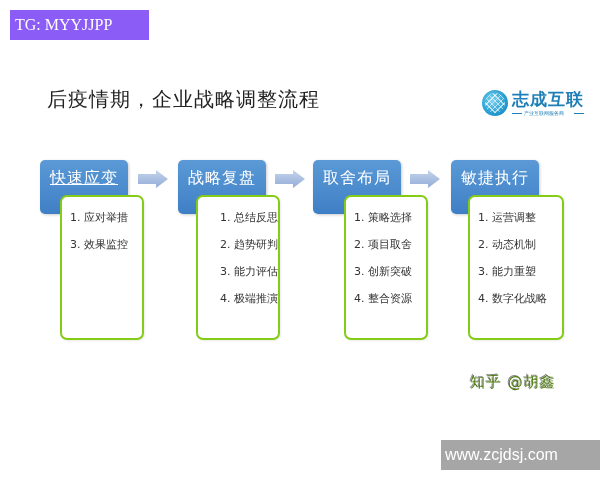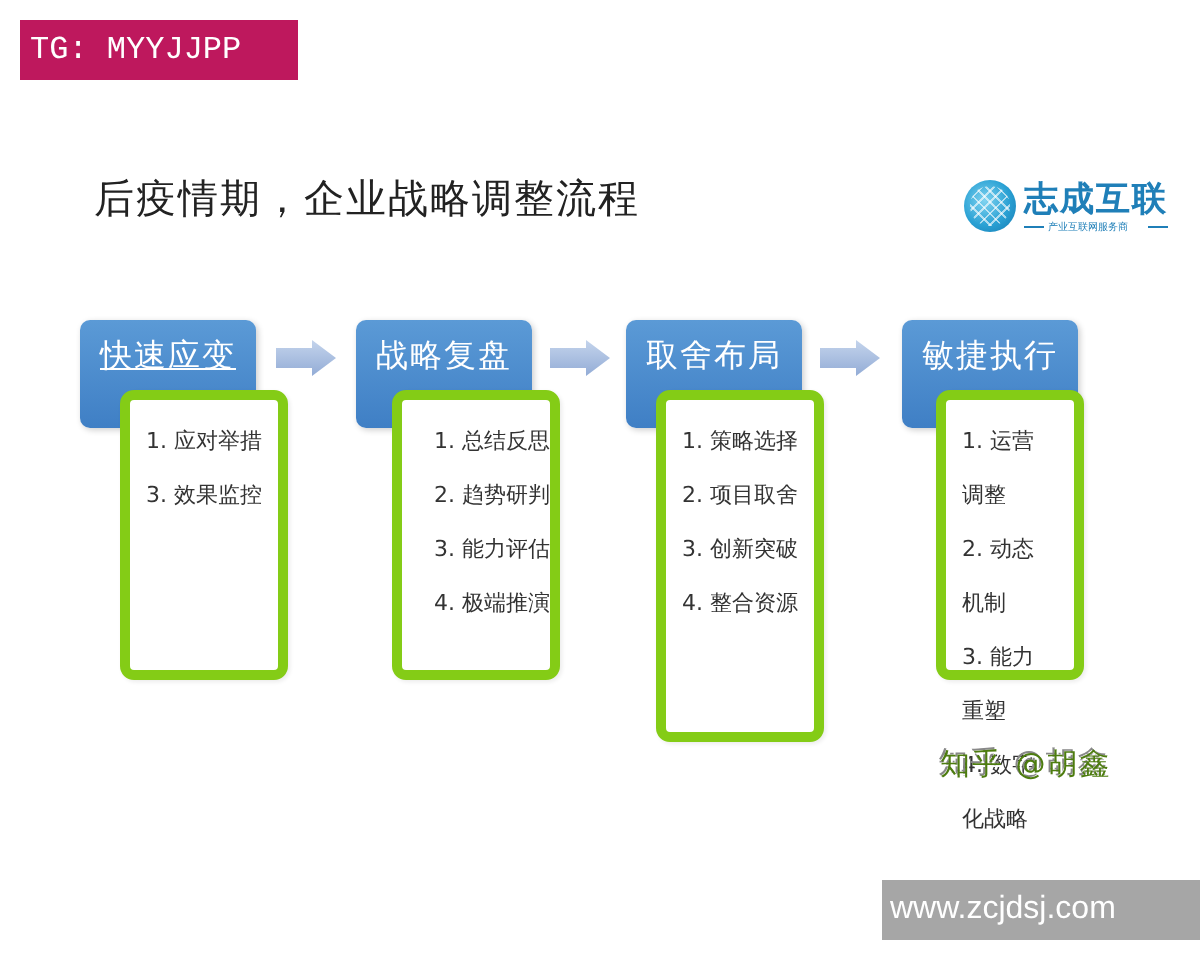--- a/index.html
+++ b/index.html
@@ -1,35 +1,35 @@
 <!DOCTYPE html>
 <html><head>
 <meta charset="utf-8">
 <style>
   html, body { margin:0; padding:0; }
   body { width:600px; height:480px; background:#ffffff; position:relative; overflow:hidden;
          font-family:"DejaVu Sans", sans-serif; }
-  .tag-top { position:absolute; left:10px; top:10px; width:139px; height:30px; background:#be185d;
-             color:#ffffff; font-family:Liberation Mono, monospace; font-size:16px; line-height:30px;
+  .tag-top { position:absolute; left:10px; top:10px; width:139px; height:30px; background:#8b5cf6;
+             color:#ffffff; font-family:Liberation Serif, serif; font-size:16px; line-height:30px;
              padding-left:5px; box-sizing:border-box; }
   .title { position:absolute; left:47px; top:86px; font-size:20px; color:#222; letter-spacing:1px; }
   .logo { position:absolute; left:482px; top:88px; width:110px; height:36px; }
   .logo .globe { position:absolute; left:0; top:2px; width:26px; height:26px; border-radius:50%;
                  background:radial-gradient(circle at 40% 40%, #7fd3f0 0%, #2aa1d4 55%, #1578b0 100%); }
   .logo .globe::after { content:""; position:absolute; inset:3px; border-radius:50%;
                  background:repeating-linear-gradient(45deg, transparent 0 3px, rgba(255,255,255,.6) 3px 4px),
                             repeating-linear-gradient(-45deg, transparent 0 3px, rgba(255,255,255,.6) 3px 4px); }
   .logo .name { position:absolute; left:30px; top:0px; font-size:17px; color:#1f7fb8; font-weight:bold; letter-spacing:1px; }
   .logo .sub { position:absolute; left:42px; top:22px; font-size:5px; color:#1f7fb8; white-space:nowrap; }
   .logo .line1 { position:absolute; left:30px; top:25px; width:10px; border-top:1px solid #1f7fb8; }
   .logo .line2 { position:absolute; left:92px; top:25px; width:10px; border-top:1px solid #1f7fb8; }
   .step { position:absolute; top:160px; width:88px; height:54px; border-radius:5px;
           background:linear-gradient(#5b9ad6, #3f7fc5); color:#fff; font-size:16px;
           box-shadow:1px 1px 3px rgba(0,0,0,.2); box-sizing:border-box; padding:8px 0 0 10px; letter-spacing:1px; }
-  .card { position:absolute; top:195px; width:84px; background:#fff; border:5px solid #84cc16;
+  .card { position:absolute; top:195px; width:84px; background:#fff; border:2px solid #84cc16;
           border-radius:7px; box-shadow:1px 1px 2px rgba(0,0,0,.08); box-sizing:border-box;
           padding:7px 0 0 8px; }
   .card .item { font-size:11px; color:#333; line-height:27px; white-space:normal; }
   .arrow { position:absolute; top:170px; width:30px; height:18px; }
   .zhihu { position:absolute; left:470px; top:373px; font-size:15px; color:#4d7c0f;
            text-shadow:1px 1px 0 #fff, -1px -1px 0 #888; letter-spacing:1px; }
   .tag-bottom { position:absolute; left:441px; top:440px; width:163px; height:30px; background:#a6a6a6;
                 color:#fff; font-family:"Liberation Sans", sans-serif; font-size:16px; line-height:30px;
                 padding-left:4px; box-sizing:border-box; }
 </style>
@@ -76,35 +76,35 @@
   <div class="item">4. 极端推演</div>
 </div>
 
 <svg class="arrow" style="left:275px;" viewBox="0 0 30 18">
   <path d="M0 4 H18 V0 L30 9 L18 18 V14 H0 Z" fill="url(#ag)"></path>
 </svg>
 
 <div class="step" style="left:313px;">
   <span>取舍布局</span>
 </div>
-<div class="card" style="left:328px; height:176px;">
+<div class="card" style="left:344px; height:145px;">
   <div class="item">1. 策略选择</div>
   <div class="item">2. 项目取舍</div>
   <div class="item">3. 创新突破</div>
   <div class="item">4. 整合资源</div>
 </div>
 
 <svg class="arrow" style="left:410px;" viewBox="0 0 30 18">
   <path d="M0 4 H18 V0 L30 9 L18 18 V14 H0 Z" fill="url(#ag)"></path>
 </svg>
 
 <div class="step" style="left:451px;">
   <span>敏捷执行</span>
 </div>
-<div class="card" style="left:468px; width:74px; height:145px; padding-right:14px;">
+<div class="card" style="left:468px; width:96px; height:145px; padding-right:14px;">
   <div class="item">1. 运营调整</div>
   <div class="item">2. 动态机制</div>
   <div class="item">3. 能力重塑</div>
   <div class="item">4. 数字化战略</div>
 </div>
 
 <div class="zhihu">知乎 @胡鑫</div>
 
 <div class="tag-bottom">www.zcjdsj.com</div>
 

